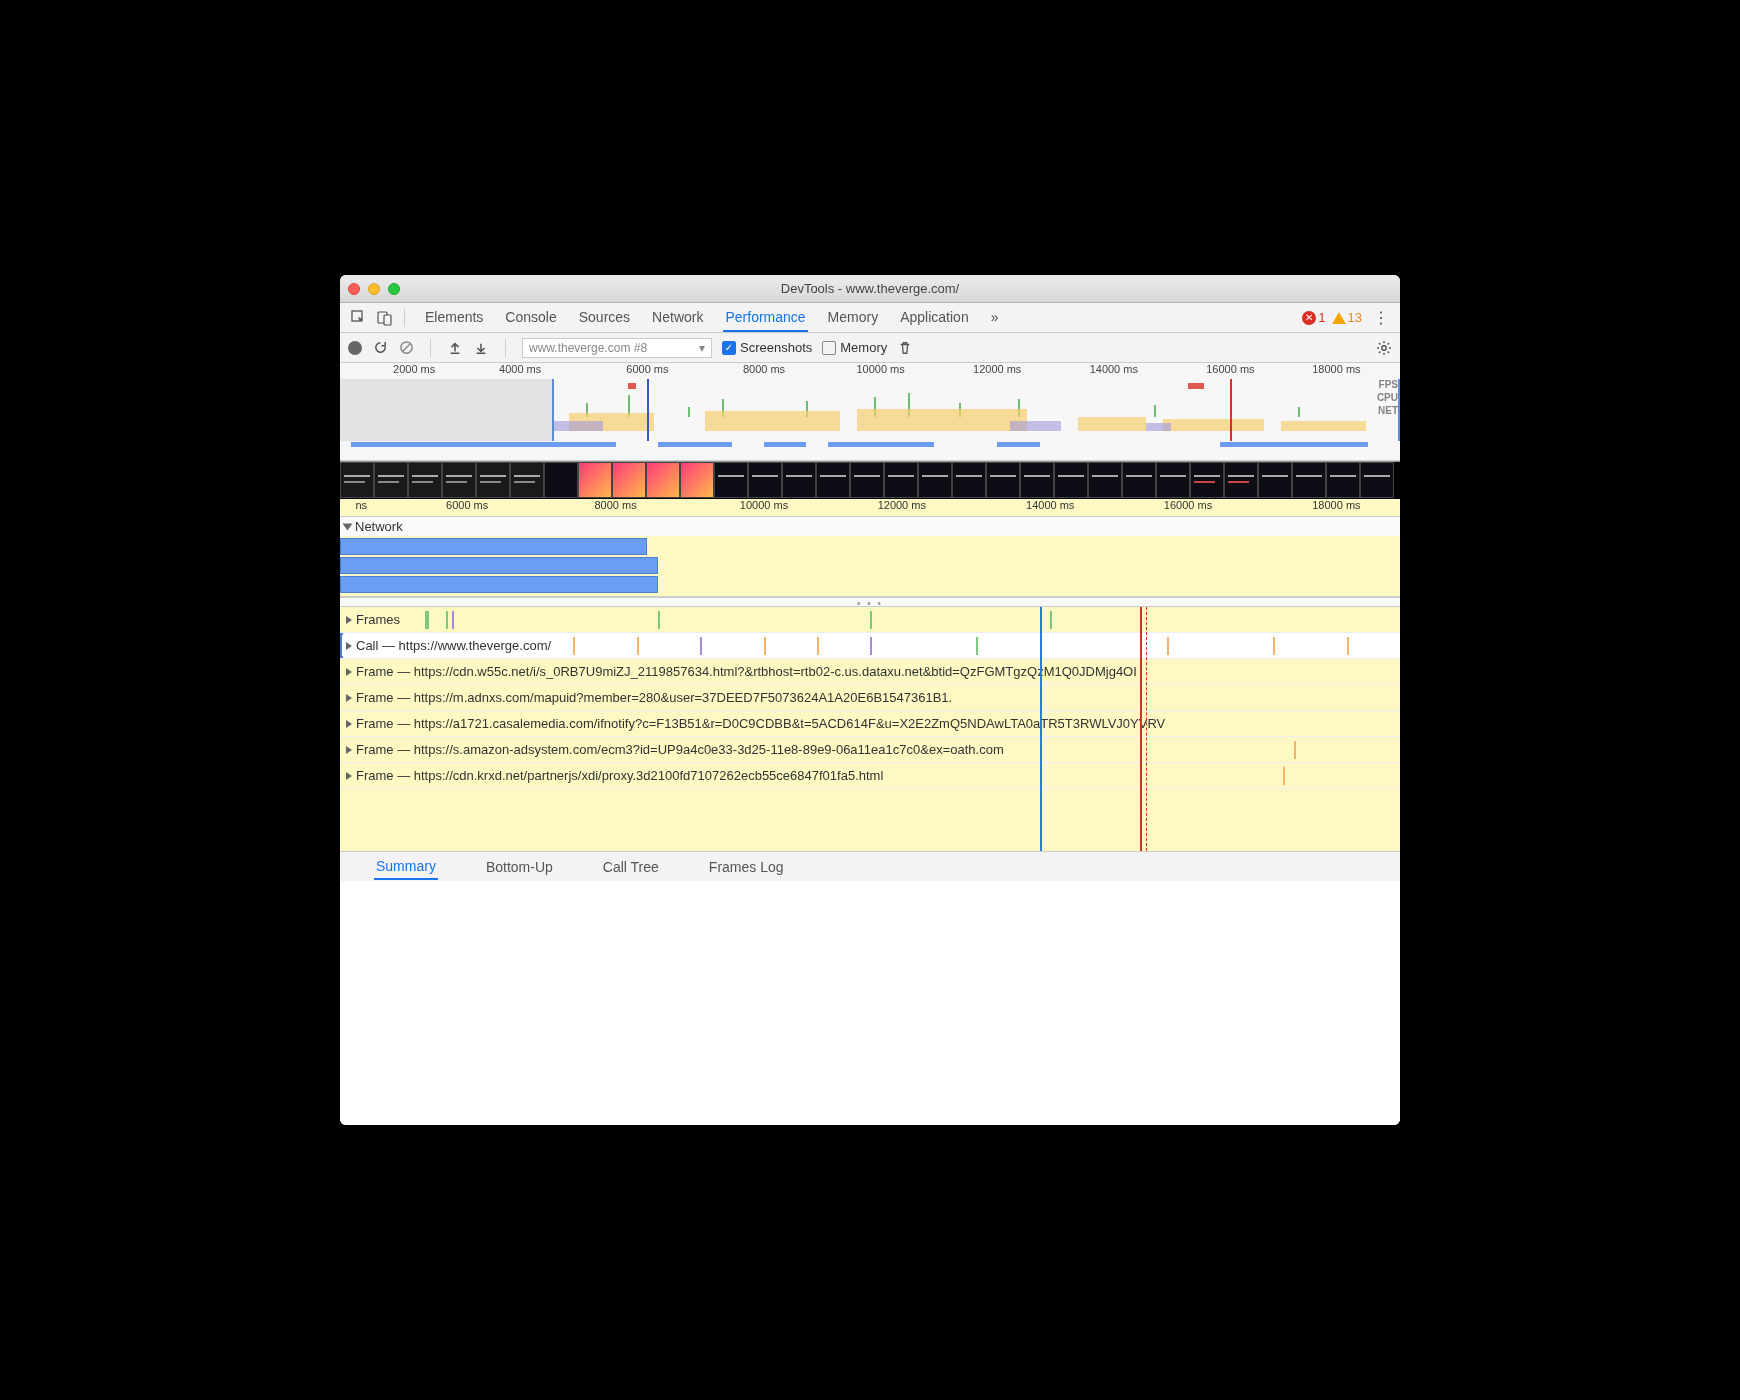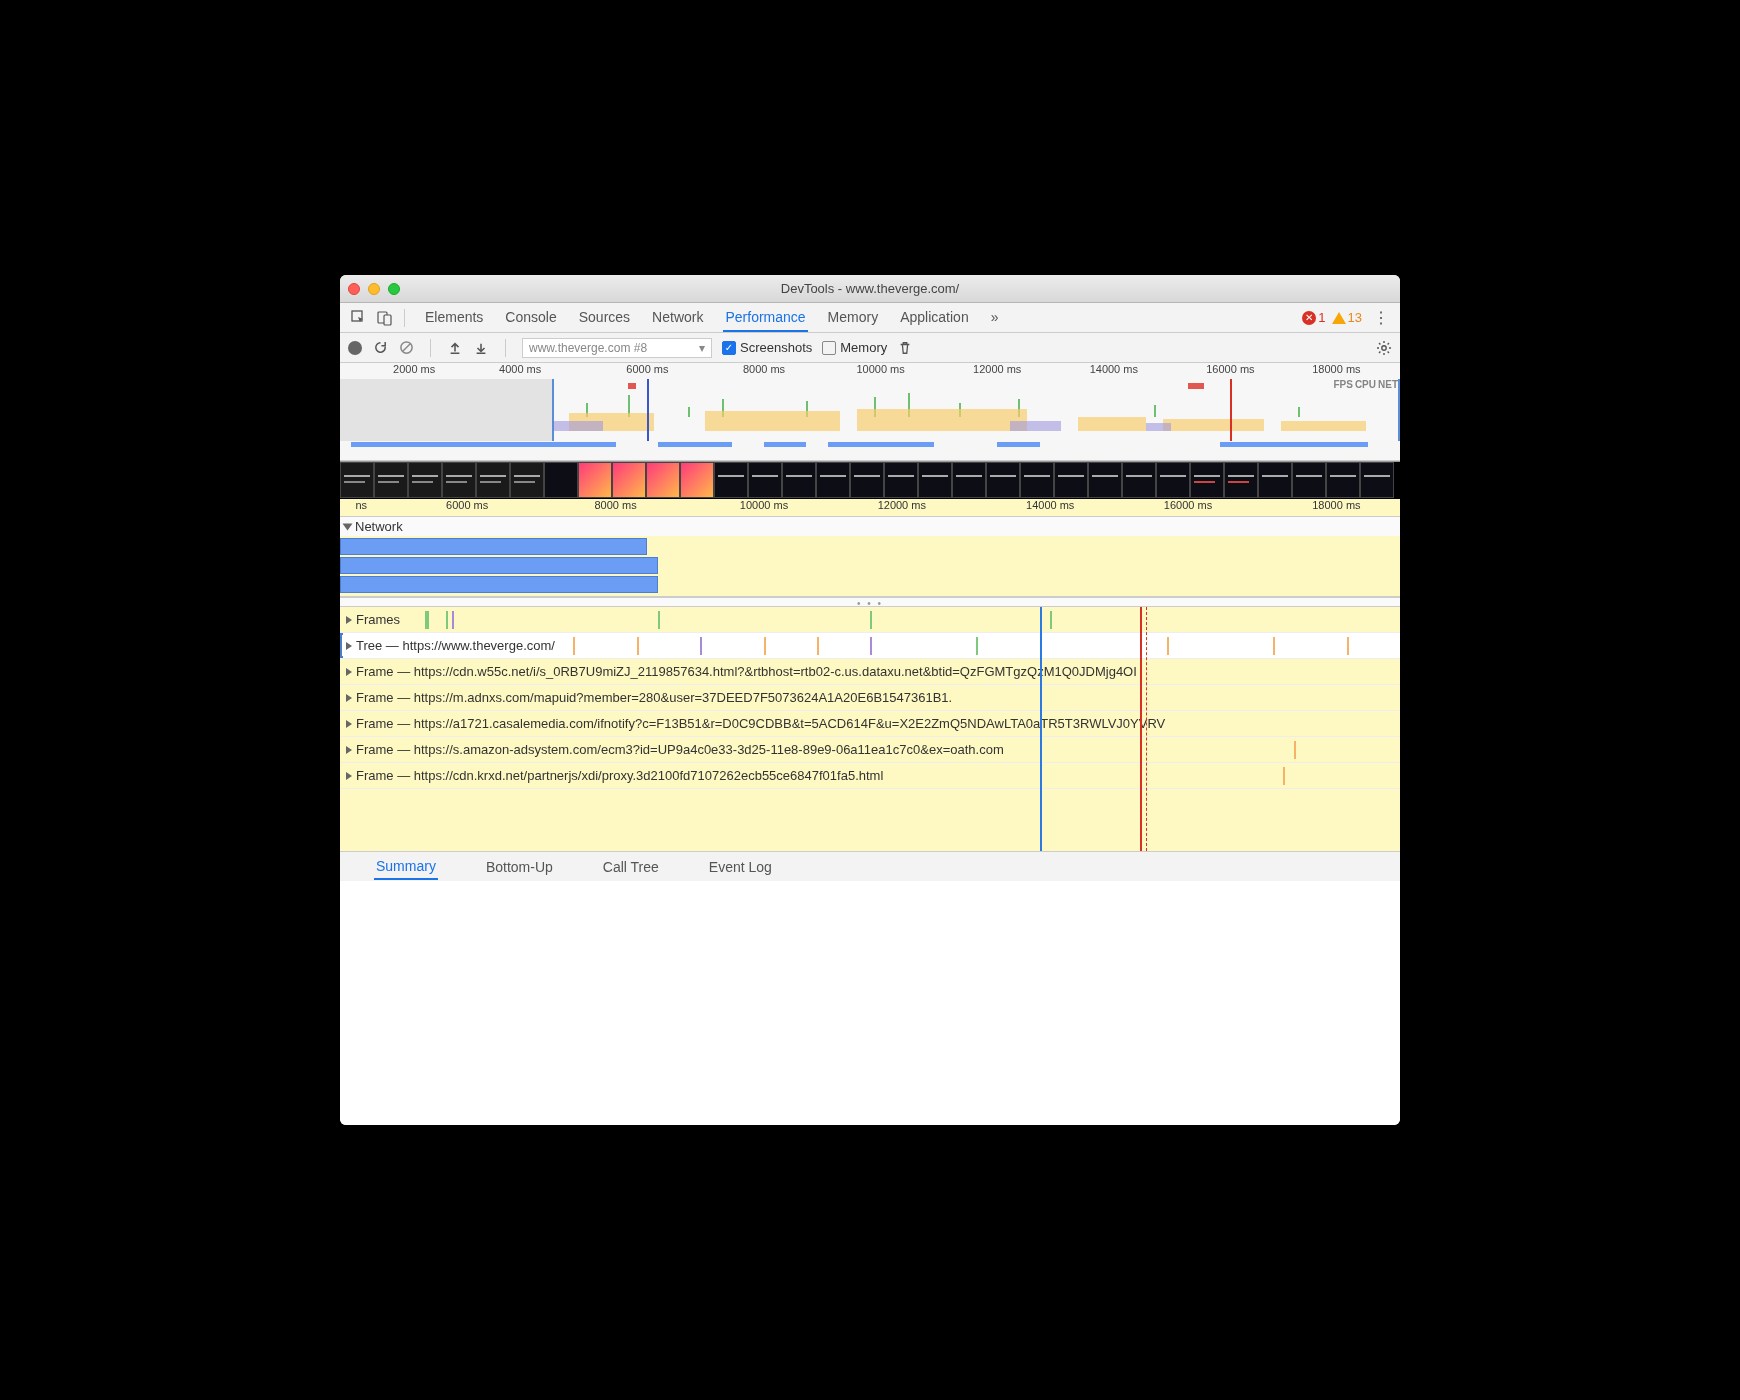--- a/index.html
+++ b/index.html
@@ -64,21 +64,21 @@
   .select{ border:1px solid #ccc; background:#fff; padding:2px 6px; width:190px; font-size:12px; color:#888; display:flex;align-items:center;justify-content:space-between;}
   .chk{display:flex;align-items:center;gap:4px;font-size:13px;}
   .chkbox{width:14px;height:14px;border:1px solid #888;border-radius:2px;display:inline-flex;align-items:center;justify-content:center;}
   .chkbox.checked{background:#1a73e8;border-color:#1a73e8;color:#fff;font-size:10px;}
   .toolbar .sp{flex:1;}
   
   .overview{ border-bottom:1px solid #ccc; background:#f6f6f6; position:relative; height:98px;}
   .ov-ticks{height:16px;display:flex;font-size:11px;color:#444;position:relative;}
   .ov-ticks span{position:absolute;transform:translateX(-50%);}
   .ov-body{height:62px;position:relative;overflow:hidden;}
-  .ov-labels{position:absolute;right:2px;top:0;font-size:10px;font-weight:600;color:#666;display:flex;flex-direction:row;gap:2px;align-items:flex-end;}
+  .ov-labels{position:absolute;right:2px;top:0;font-size:10px;font-weight:600;color:#666;display:flex;flex-direction:column;gap:2px;align-items:flex-end;}
   .ov-net{height:8px;position:relative;}
   .ov-net .bar{position:absolute;height:5px;top:1px;background:#6a9df3;}
   .ov-sel{position:absolute;top:0;bottom:0;background:rgba(255,255,255,.2);border-left:2px solid #5b8dd6;border-right:2px solid #5b8dd6;}
   .ov-shade{position:absolute;top:0;bottom:0;left:0;width:20%;background:rgba(200,200,200,.4);}
   .ov-minigraph{position:absolute;left:20%;right:0;top:2px;bottom:2px;}
   .spike{position:absolute;bottom:22px;width:2px;background:#4caf50;}
   .cpu-hump{position:absolute;bottom:8px;background:#f5c24a;opacity:.7;}
   .purple-hump{position:absolute;bottom:8px;background:#8a7fd6;opacity:.6;}
   .ov-redline{position:absolute;top:0;bottom:0;width:2px;background:#d93025;}
   .redbox{position:absolute;width:8px;height:6px;background:#d93025;}
@@ -430,21 +430,21 @@
         <div class="ftp" style="left:10.6%;top:4px;height:18px"></div>
       </div>
     </div>
 
 
 
     <div class="row main-row">
       <div class="bracket"></div>
       <div class="label">
           <span class="dis"></span>
-          <span>Tree — https://www.theverge.com/</span>
+          <span>Call — https://www.theverge.com/</span>
         </div>
       <div class="flame-ticks">
         <div class="ft" style="left:22%;top:4px;height:18px"></div>
         <div class="ft" style="left:28%;top:4px;height:18px"></div>
         <div class="ftp" style="left:34%;top:4px;height:18px"></div>
         <div class="ft" style="left:40%;top:4px;height:18px"></div>
         <div class="ft" style="left:45%;top:4px;height:18px"></div>
         <div class="ftp" style="left:50%;top:4px;height:18px"></div>
         <div class="ftg" style="left:60%;top:4px;height:18px"></div>
         <div class="ft" style="left:78%;top:4px;height:18px"></div>
@@ -489,17 +489,17 @@
           <div class="ft" style="left:89%;top:4px;height:18px"></div>
         </div>
     </div>
 
   </div>
 
   <div class="bottombar">
     <div class="btab active">Summary</div>
     <div class="btab">Bottom-Up</div>
     <div class="btab">Call Tree</div>
-    <div class="btab">Event Log</div>
+    <div class="btab">Frames Log</div>
   </div>
   <div class="content"></div>
 
 </div>
 
 </body></html>

